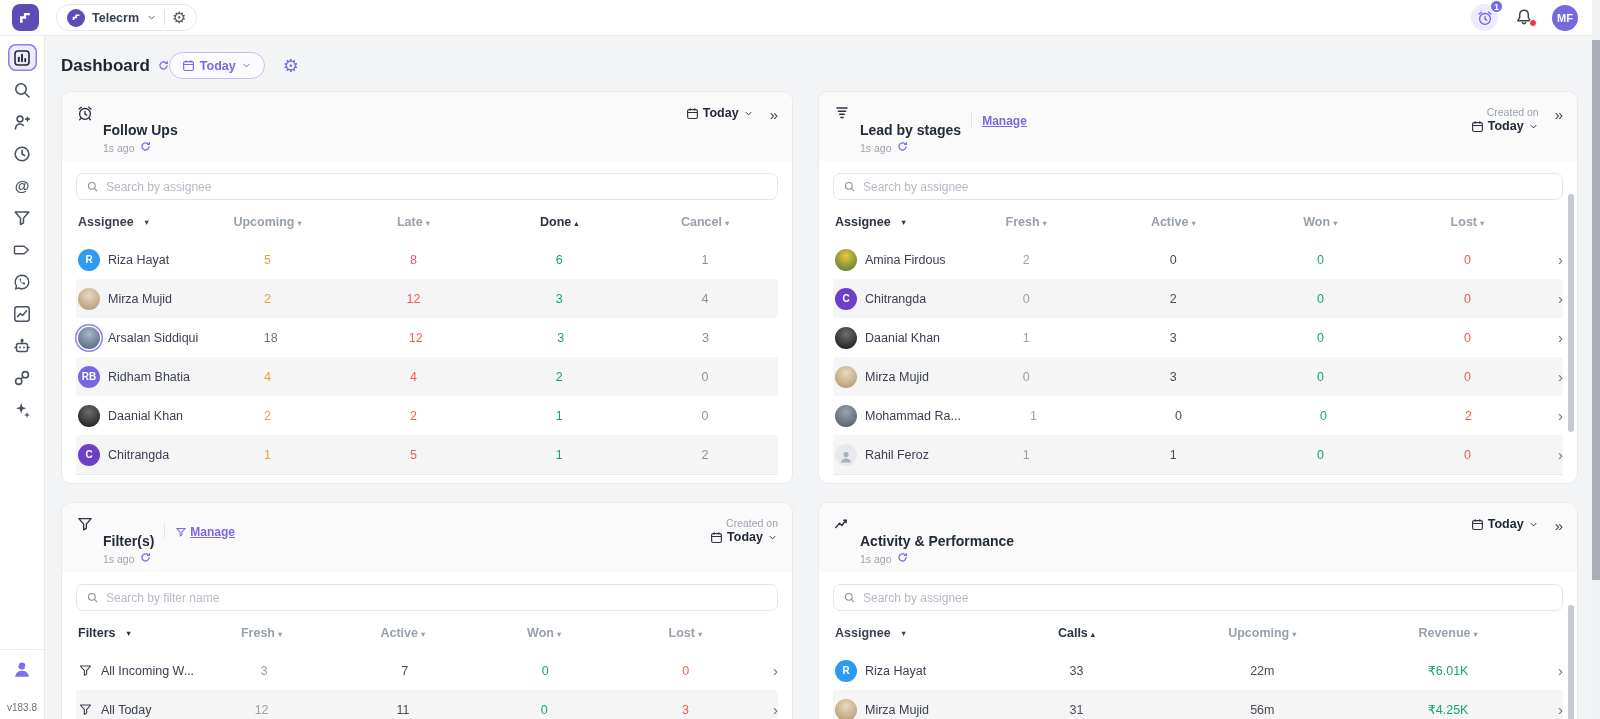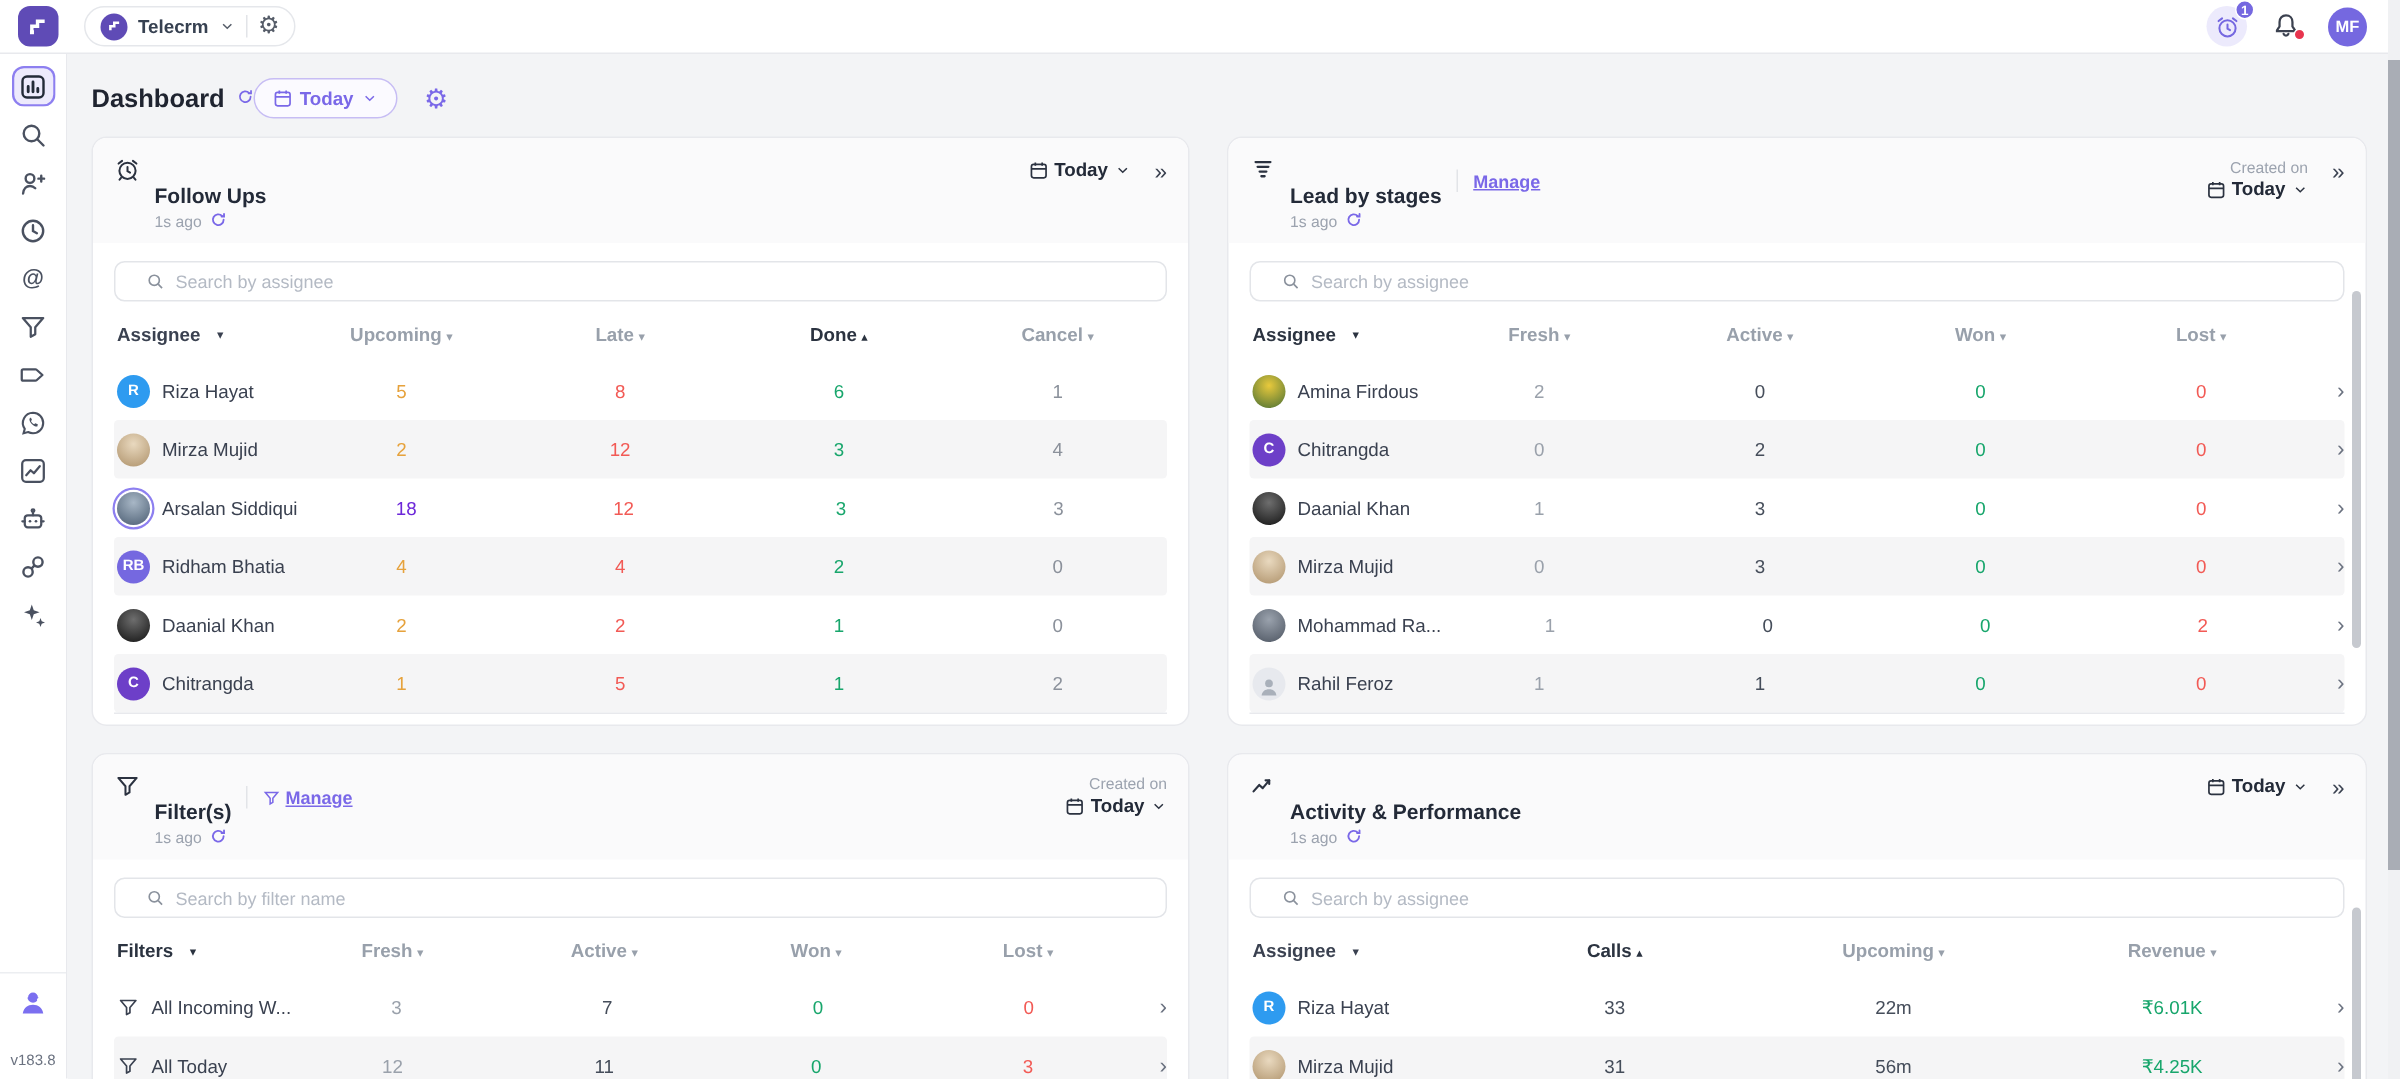--- a/index.html
+++ b/index.html
@@ -73,21 +73,21 @@
   .ph-right { display:flex; align-items:flex-start; gap:16px; padding-top:3px; }
   .date-chip { display:flex; align-items:center; gap:4px; font-size:12.5px; font-weight:600;
     color:#232a38; cursor:pointer; }
   .date-chip svg.cal { width:13px; height:13px; }
   .date-chip svg.chv { width:11px; height:11px; }
   .created { display:flex; flex-direction:column; align-items:flex-end; gap:1px; }
   .created-label { font-size:10.5px; color:#9ca3af; }
   .collapse { font-size:15px; color:#3a4150; cursor:pointer; line-height:1.2; }
 
   .searchbox { margin:12px 14px 0; border:1px solid #e3e5e9; border-radius:7px; height:27px;
-    display:flex; align-items:center; gap:7px; padding:0 20px; background:#fff; }
+    display:flex; align-items:center; gap:7px; padding:0 9px; background:#fff; }
   .searchbox svg { width:13px; height:13px; color:#8a919c; flex-shrink:0; }
   .searchbox input { border:0; outline:0; flex:1; font-size:12px; color:#374151; background:transparent;
     font-family:"Liberation Sans","DejaVu Sans",sans-serif; }
   .searchbox input::placeholder { color:#b4bac4; }
 
   .table { margin:4px 14px 0; }
   .trow { display:flex; align-items:center; min-height:39px; }
   .trow.thead { min-height:36px; font-size:12.5px; font-weight:700; color:#98a0ab; }
   .trow.stripe { background:#f5f5f6; border-radius:3px; }
   .trow.total { border-top:1px solid #e8e9ed; font-weight:700; color:#232a38; min-height:38px; }
@@ -349,21 +349,21 @@
             <div class="tcell center" style="color: rgb(230, 162, 60);">2</div>
             <div class="tcell center" style="color: rgb(242, 90, 85);">12</div>
             <div class="tcell center" style="color: rgb(24, 166, 108);">3</div>
             <div class="tcell center" style="color: rgb(139, 145, 155);">4</div>
           </div>
           <div class="trow">
             <div class="tcell first">
               <span class="avatar ring" style="background: radial-gradient(circle at 50% 32%, rgb(168, 183, 198) 0%, rgb(86, 104, 124) 88%);"></span>
               <span class="rname">Arsalan Siddiqui</span>
             </div>
-            <div class="tcell center" style="color: #6d28d9; text-align: center;">18</div>
+            <div class="tcell center" style="color: #737373; text-align: center;">18</div>
             <div class="tcell center" style="color: rgb(242, 90, 85);">12</div>
             <div class="tcell center" style="color: rgb(24, 166, 108);">3</div>
             <div class="tcell center" style="color: rgb(139, 145, 155);">3</div>
           </div>
           <div class="trow stripe">
             <div class="tcell first">
               <span class="avatar" style="background: rgb(117, 104, 224);">RB</span>
               <span class="rname">Ridham Bhatia</span>
             </div>
             <div class="tcell center" style="color: rgb(230, 162, 60);">4</div>

